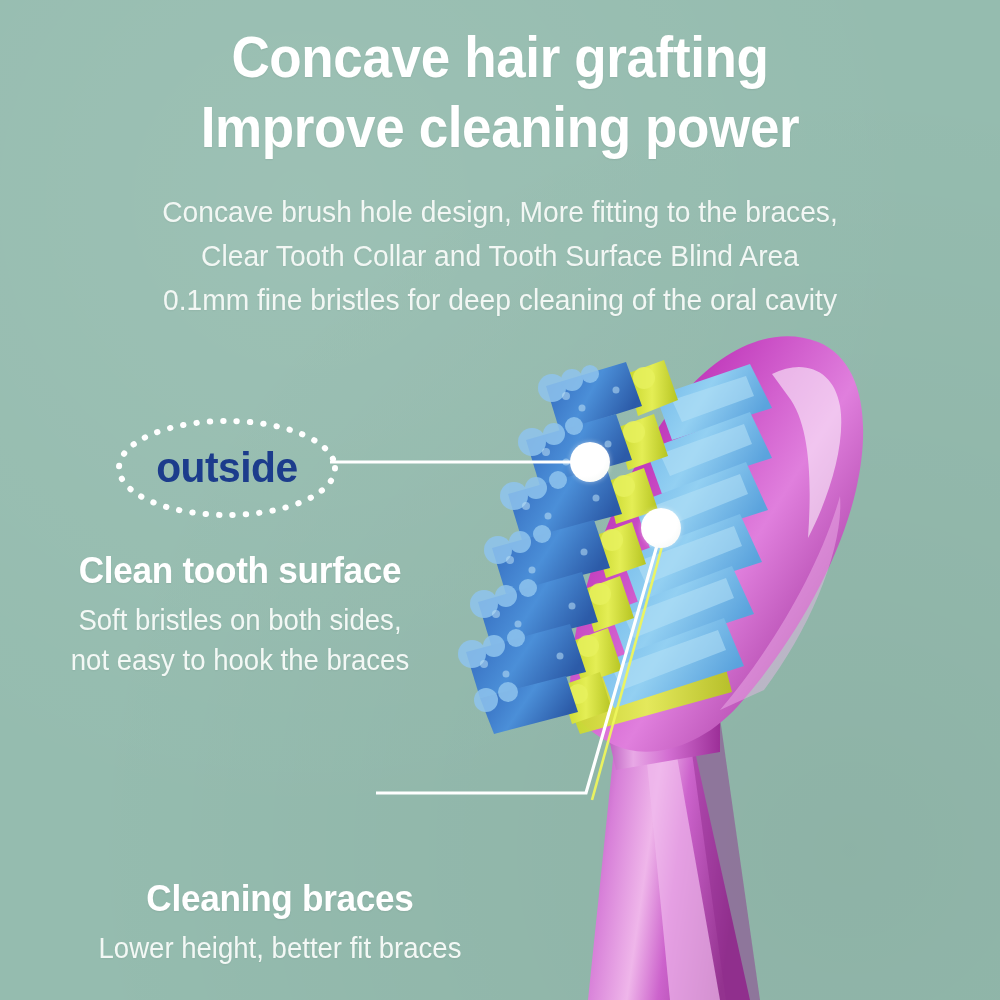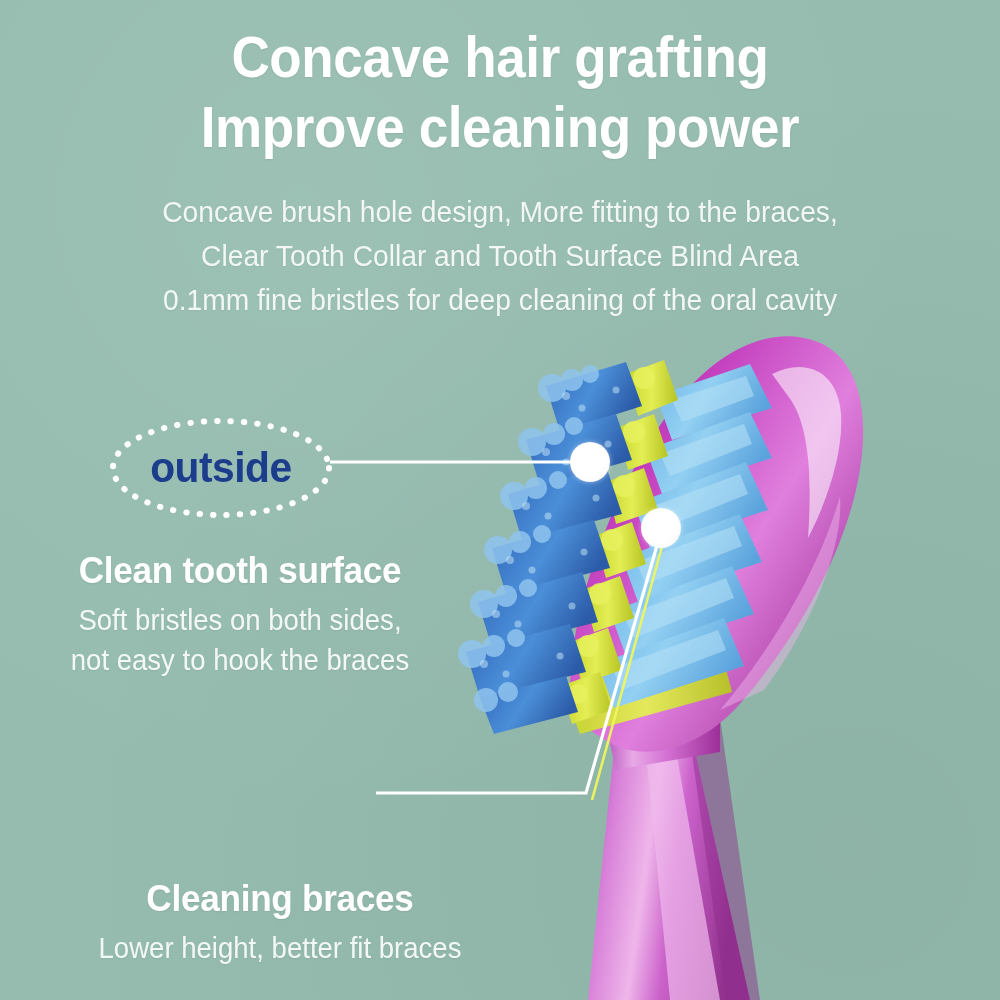--- a/index.html
+++ b/index.html
@@ -278,21 +278,21 @@
         <circle cx="176" cy="198" r="3.5"></circle>
           <circle cx="164" cy="252" r="3.5"></circle>
         <circle cx="152" cy="306" r="3.5"></circle>
           <circle cx="140" cy="356" r="3.5"></circle>
       </g>
 
       <path d="M246 232 L172 500" stroke="#eef55c" stroke-width="2.6" fill="none" opacity="0.95"></path>
     </svg>
   </div>
 
-  <div class="pill" style="left:108px; top:416px; width:226px; height:104px;text-align:center;">
+  <div class="pill" style="left:114px; top:416px; width:226px; height:104px;text-align:center;">
     <svg class="ell" viewBox="0 0 226 104">
       <ellipse cx="113" cy="52" rx="108" ry="47" fill="none" stroke="#ffffff" stroke-width="6" stroke-linecap="round" stroke-dasharray="0.4 13"></ellipse>
     </svg>
     <span class="pill-text">outside</span>
   </div>
 
   <svg class="leader" style="left:330px; top:440px; width:270px; height:50px;" viewBox="0 0 270 50">
     <line x1="0" y1="22" x2="258" y2="22"></line>
   </svg>
   <div class="hotdot" style="left:570px; top:442px; width:40px; height:40px;"></div>

